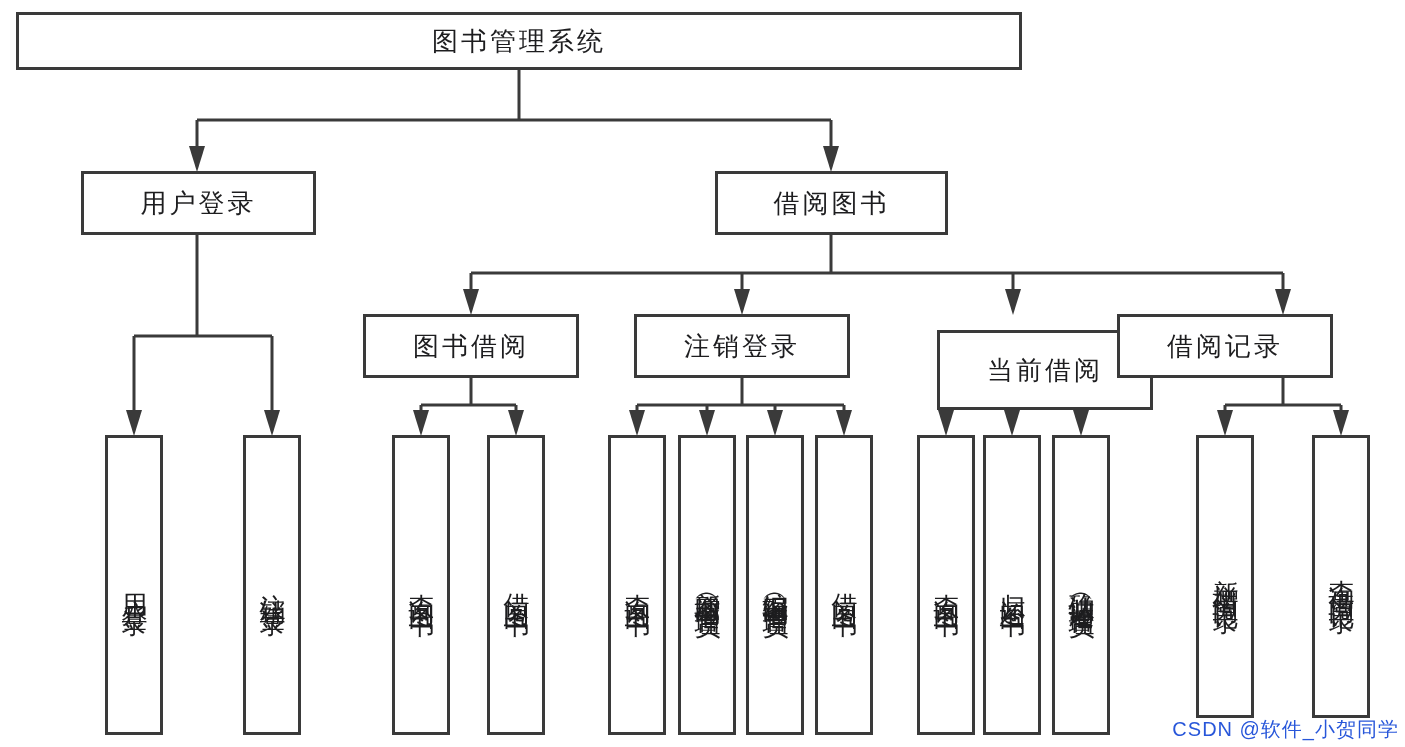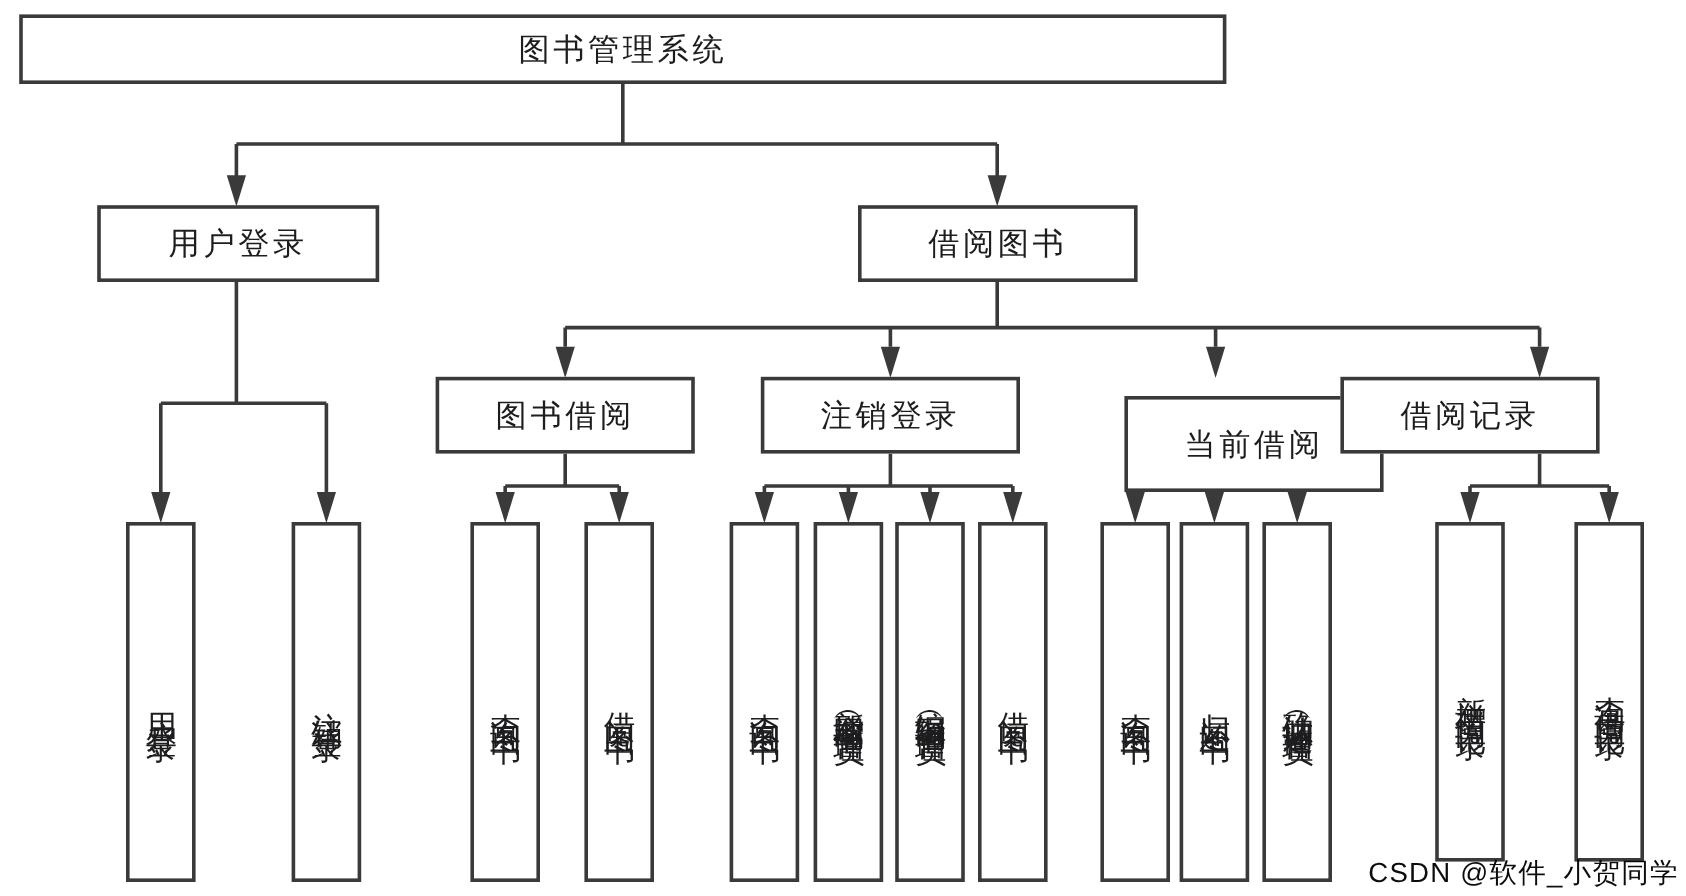--- a/index.html
+++ b/index.html
@@ -42,23 +42,23 @@
     writing-mode: vertical-rl;
     text-orientation: mixed;
     font-size: 26px;
     letter-spacing: 6px;
     line-height: 1.15;
   }
   .watermark {
     position: absolute;
     right: 6px;
     bottom: 4px;
-    font-size: 23px;
+    font-size: 20px;
     letter-spacing: 1px;
-    color: #000000;
+    color: #1d4ed8;
     opacity: 0.95;
     z-index: 3;
     white-space: nowrap;
   }
 </style>
 </head>
 <body>
 
 <div class="canvas">
 

